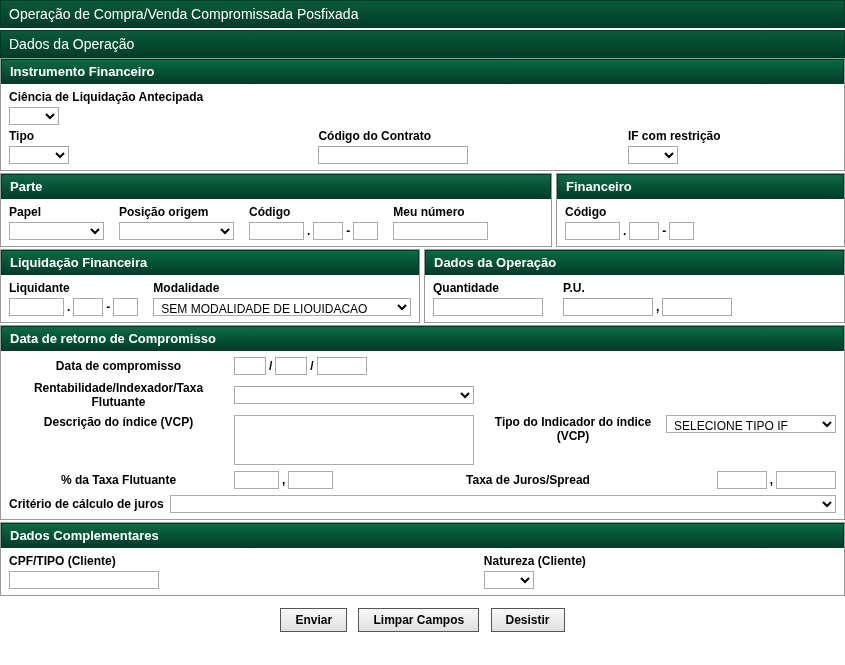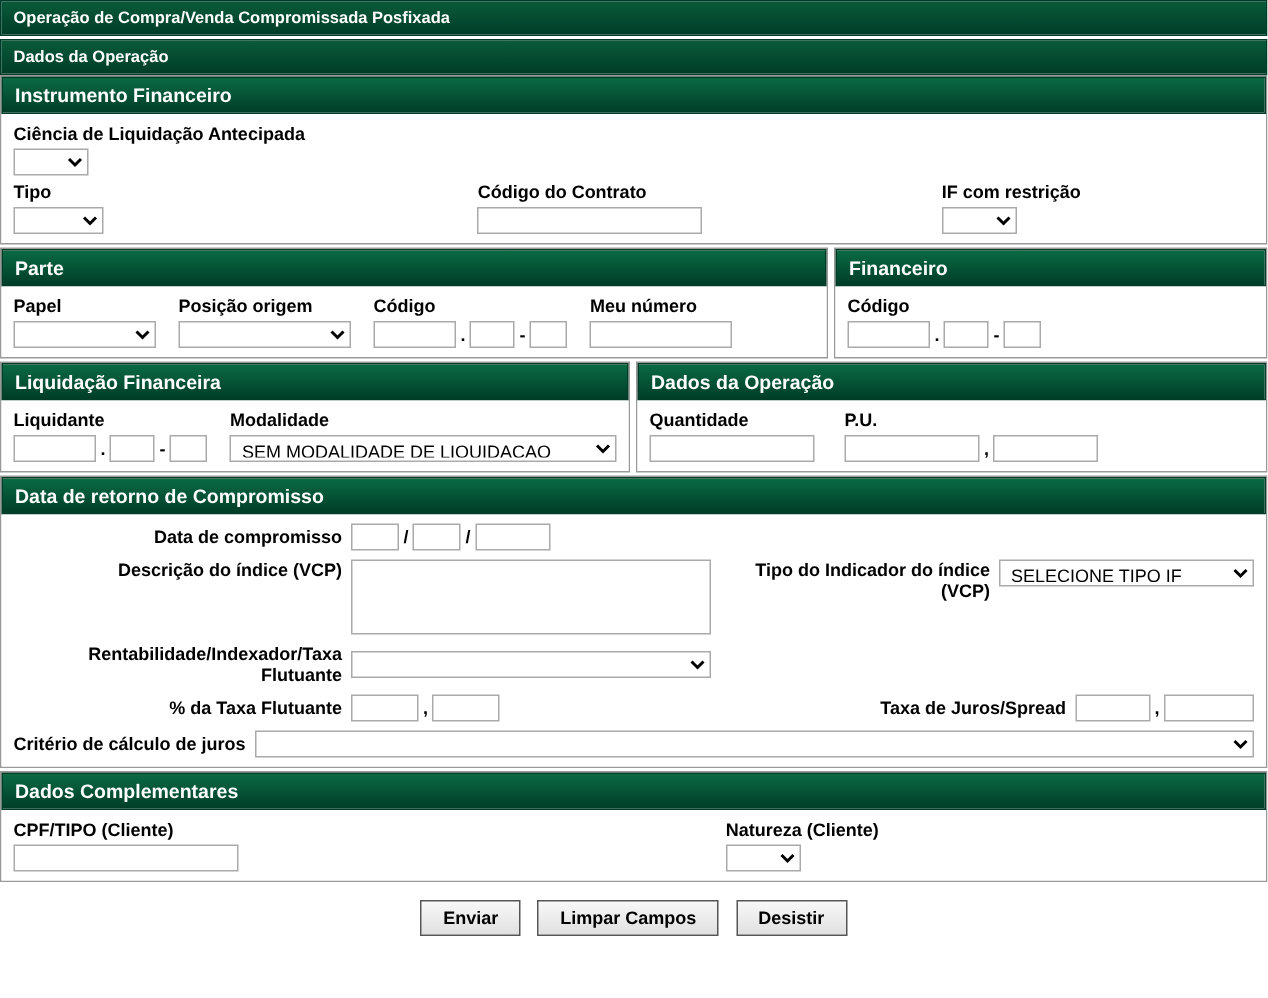--- a/index.html
+++ b/index.html
@@ -7,23 +7,23 @@
     font-family: Arial, Helvetica, sans-serif;
     font-size: 12px;
     background: #fff;
     width: 845px;
     color: #000;
   }
   .page { width: 845px; }
   .header-bar {
     background: linear-gradient(to bottom, #0a5a3a 0%, #003d28 100%);
     color: #fff;
-    font-weight: bold;
+    font-weight: normal;
     padding: 5px 8px;
-    font-size: 11px;
+    font-size: 14px;
     border: 1px solid #003d28;
   }
   .section-bar {
     background: linear-gradient(to bottom, #0a6a44 0%, #003d28 100%);
     color: #fff;
     font-weight: bold;
     padding: 4px 8px;
     font-size: 13px;
     border: 1px solid #003d28;
   }
@@ -48,21 +48,21 @@
     height: 18px;
   }
   textarea { height: auto; resize: none; }
   select { background: #fff; }
   .two-col { display: flex; gap: 4px; }
   .two-col > .panel { flex: 1; }
   .inline-group { display: flex; align-items: center; gap: 2px; }
   .sep { font-weight: bold; padding: 0 1px; }
   .right-align-row { display: flex; align-items: center; margin-bottom: 6px; }
   .right-align-row .lbl-right {
-    text-align: right;
+    text-align: center;
     font-weight: bold;
     padding-right: 6px;
     flex-shrink: 0;
   }
   .buttons {
     text-align: center;
     padding: 10px 0;
   }
   button {
     font-family: Arial, sans-serif;
@@ -212,35 +212,35 @@
         <div class="lbl-right" style="width:225px">Data de compromisso</div>
         <div class="inline-group">
           <input type="text" style="width: 32px;">
           <span class="sep">/</span>
           <input type="text" style="width: 32px;">
           <span class="sep">/</span>
           <input type="text" style="width: 50px;">
         </div>
       </div>
 
+      <div class="right-align-row">
+        <div class="lbl-right" style="width:225px">Rentabilidade/Indexador/Taxa Flutuante</div>
+        <select style="width:240px"><option></option></select>
+      </div>
+
       <div class="right-align-row" style="align-items:flex-start">
         <div class="lbl-right" style="width:225px">Descrição do índice (VCP)</div>
         <textarea style="width: 240px; height: 50px;"></textarea>
         <div class="lbl-right" style="flex:1;padding-left:12px">Tipo do Indicador do índice (VCP)</div>
         <select style="width:170px">
           <option>SELECIONE TIPO IF</option>
         </select>
       </div>
 
       <div class="right-align-row">
-        <div class="lbl-right" style="width:225px">Rentabilidade/Indexador/Taxa Flutuante</div>
-        <select style="width:240px"><option></option></select>
-      </div>
-
-      <div class="right-align-row">
         <div class="lbl-right" style="width:225px">% da Taxa Flutuante</div>
         <div class="inline-group">
           <input type="text" style="width: 45px;">
           <span class="sep">,</span>
           <input type="text" style="width: 45px;">
         </div>
         <div class="lbl-right" style="flex:1;padding-left:12px">Taxa de Juros/Spread</div>
         <div class="inline-group">
           <input type="text" style="width: 50px;">
           <span class="sep">,</span>

